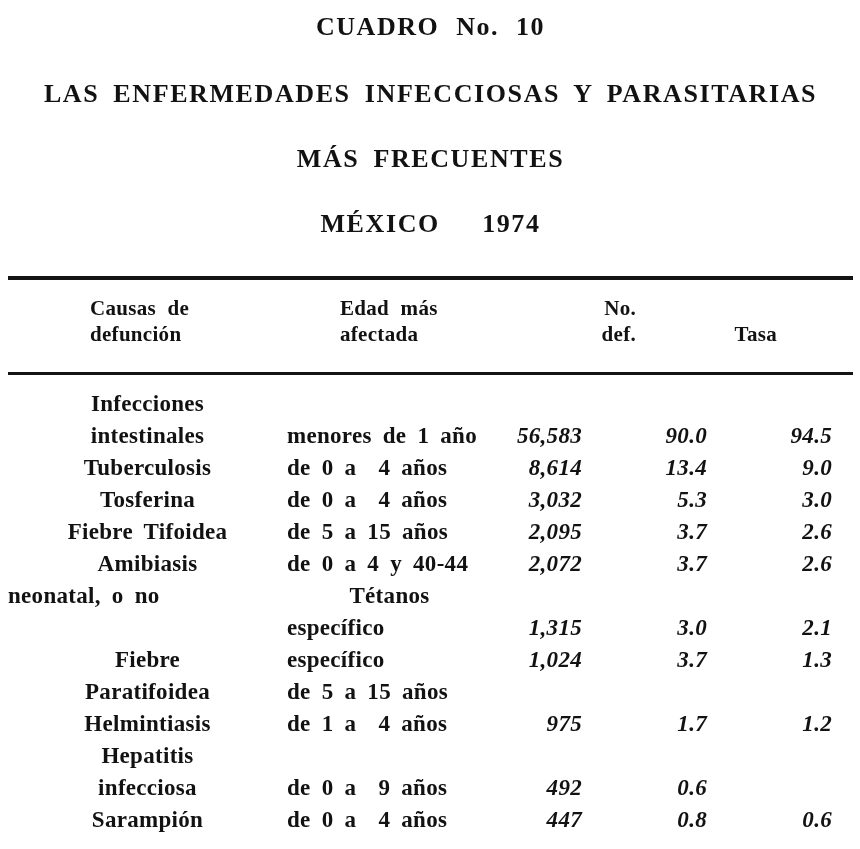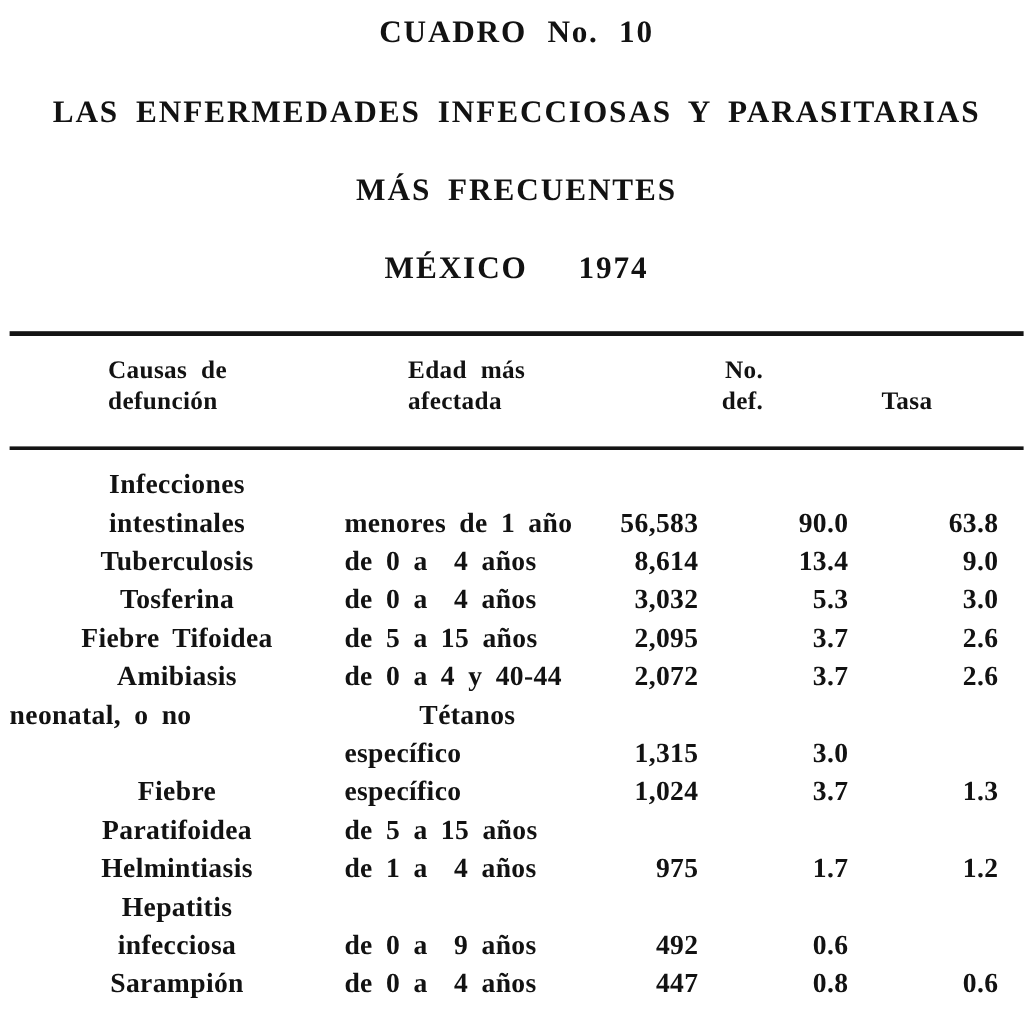--- a/index.html
+++ b/index.html
@@ -43,21 +43,21 @@
 
   .thead { padding: 15px 0 25px 0; font-size: 21px; font-weight: 700; word-spacing: 6px; letter-spacing: 0.3px; line-height: 26px; gap: 27px; }
   .thead .h-cause { padding-left: 82px; text-align: left; }
   .thead .h-age   { padding-left: 26px; text-align: left; }
   .thead .h-num   { text-align: right; }
   .thead .h-rate  { text-align: right; padding-right: 11px; }
 
   .tbody { padding: 13px 0 17px 0; font-size: 23px; font-weight: 600; line-height: 32px; letter-spacing: 0.3px; word-spacing: 5px; }
   .tbody .c-cause { text-align: center; }
   .tbody .c-age   { text-align: left; }
-  .tbody .c-num   { text-align: right; }
+  .tbody .c-num   { text-align: right; font-style: italic; }
 </style>
 </head>
 <body>
 
 <div class="page">
 
   <div class="doc-title">CUADRO No. 10</div>
 
   <div class="doc-subtitle"><span>LAS ENFERMEDADES INFECCIOSAS Y PARASITARIAS</span><br>
 <span>MÁS FRECUENTES</span><br>
@@ -85,21 +85,21 @@
         <div class="cell c-num"></div>
         <div class="cell c-num"></div>
         <div class="cell c-num"></div>
       </div>
 
       <div class="grid-row">
         <div class="cell c-cause">intestinales</div>
         <div class="cell c-age">menores de 1 año</div>
         <div class="cell c-num">56,583</div>
         <div class="cell c-num">90.0</div>
-        <div class="cell c-num">63.8</div>
+        <div class="cell c-num">94.5</div>
       </div>
 
       <div class="grid-row">
         <div class="cell c-cause">Tuberculosis</div>
         <div class="cell c-age">de 0 a  4 años</div>
         <div class="cell c-num">8,614</div>
         <div class="cell c-num">13.4</div>
         <div class="cell c-num">9.0</div>
       </div>
 
@@ -133,20 +133,21 @@
         <div class="cell c-num"></div>
         <div class="cell c-num"></div>
         <div class="cell c-num"></div>
       </div>
 
       <div class="grid-row">
         <div class="cell c-cause"></div>
         <div class="cell c-age">específico</div>
         <div class="cell c-num">1,315</div>
         <div class="cell c-num">3.0</div>
+        <div class="cell c-num">2.1</div>
       </div>
 
       <div class="grid-row">
         <div class="cell c-cause">Fiebre</div>
         <div class="cell c-age">específico</div>
         <div class="cell c-num">1,024</div>
         <div class="cell c-num">3.7</div>
         <div class="cell c-num">1.3</div>
       </div>
 

